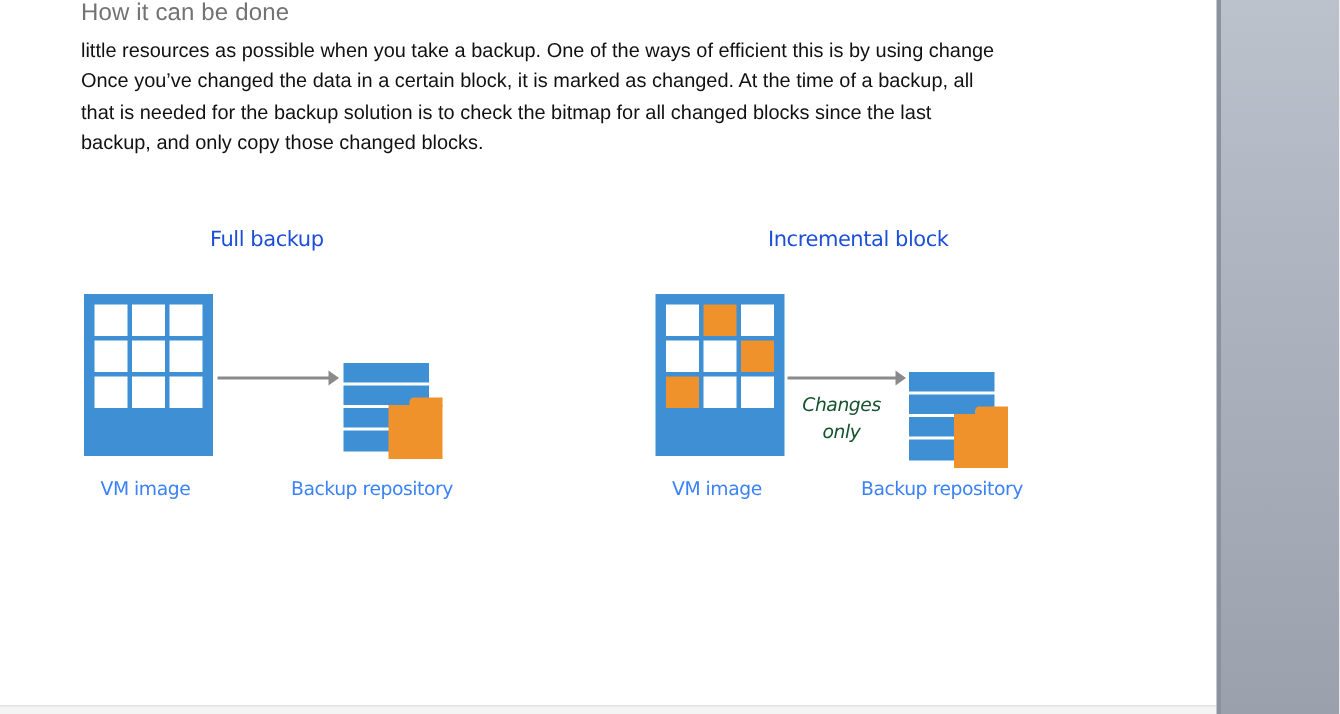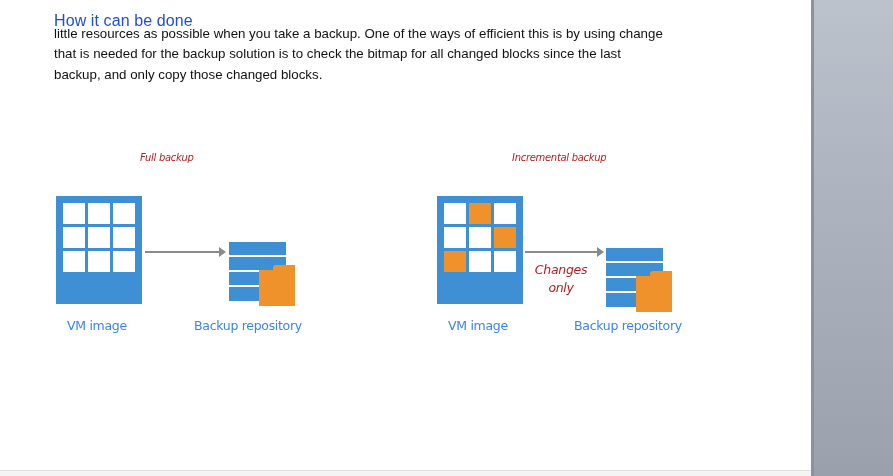--- a/index.html
+++ b/index.html
@@ -14,41 +14,41 @@
     position: absolute; left: 0; top: 470px; width: 811px; height: 6px;
     background: #f4f4f4; border-top: 1px solid #e2e2e2;
   }
   .workspace {
     position: absolute; left: 811px; top: 0; width: 82px; height: 476px;
     background: linear-gradient(to bottom, #bcc2cc 0%, #aeb4bf 40%, #9aa1ad 100%);
     border-left: 3px solid #8c929d;
   }
 
   .heading {
-    position: absolute; left: 54px; top: 12px;
-    font-size: 16px; color: #1d4ed8; font-weight: normal;
+    position: absolute; left: 54px; top: 0px;
+    font-size: 16px; color: #737373; font-weight: normal;
     letter-spacing: 0.1px;
   }
   .para {
     position: absolute; left: 54px; top: 24px; width: 700px;
     font-size: 13.3px; line-height: 20.4px; color: #111111;
   }
   .para span { display: block; white-space: nowrap; }
 
   .diagram-title {
     position: absolute; font-family: "DejaVu Sans", sans-serif;
-    font-size: 10px; color: #b91c1c; letter-spacing: -0.3px; font-style: italic;
+    font-size: 14px; color: #1d4ed8; letter-spacing: -0.3px;
   }
   .diagram-label {
     position: absolute; font-family: "DejaVu Sans", sans-serif;
     font-size: 12.5px; color: #3b82f6; letter-spacing: -0.3px;
   }
   .changes-label {
     position: absolute; font-family: "DejaVu Sans", sans-serif;
-    font-size: 12.5px; color: #b91c1c; font-style: italic; text-align: center;
+    font-size: 12.5px; color: #14532d; font-style: italic; text-align: center;
     line-height: 18px; letter-spacing: -0.3px;
   }
 
   .vm {
     position: absolute; width: 86px; height: 108px; background: #3e8fd3;
   }
   .vm .cell {
     position: absolute; width: 22px; height: 21px; background: #ffffff;
   }
   .vm .cell.changed { background: #f0922b; }
@@ -74,20 +74,21 @@
   }
 </style>
 </head>
 <body>
 
 <div class="page">
   <div class="heading">How it can be done</div>
 
   <div class="para">
     <span>little resources as possible when you take a backup. One of the ways of efficient this is by using change</span>
+    <span>Once you’ve changed the data in a certain block, it is marked as changed. At the time of a backup, all</span>
     <span>that is needed for the backup solution is to check the bitmap for all changed blocks since the last</span>
     <span>backup, and only copy those changed blocks.</span>
   </div>
 
   <div>
     <div class="diagram-title" style="left:140px; top:152px;">Full backup</div>
 
     <div class="vm" style="left:56px; top:196px;">
       <div class="cell" style="left:7px;  top:7px;"></div>
       <div class="cell" style="left:32px; top:7px;"></div>
@@ -109,21 +110,21 @@
       <div class="disk" style="top:45px; height:14px;"></div>
       <div class="folder-tab"></div>
       <div class="folder"></div>
     </div>
 
     <div class="diagram-label" style="left:67px; top:318px;">VM image</div>
     <div class="diagram-label" style="left:194px; top:318px;">Backup repository</div>
   </div>
 
   <div>
-    <div class="diagram-title" style="left:512px; top:152px;">Incremental backup</div>
+    <div class="diagram-title" style="left:512px; top:152px;">Incremental block</div>
 
     <div class="vm" style="left:437px; top:196px;">
       <div class="cell" style="left:7px;  top:7px;"></div>
       <div class="cell changed" style="left:32px; top:7px;"></div>
       <div class="cell" style="left:57px; top:7px;"></div>
       <div class="cell" style="left:7px;  top:31px;"></div>
       <div class="cell" style="left:32px; top:31px;"></div>
       <div class="cell changed" style="left:57px; top:31px;"></div>
       <div class="cell changed" style="left:7px;  top:55px;"></div>
       <div class="cell" style="left:32px; top:55px;"></div>

